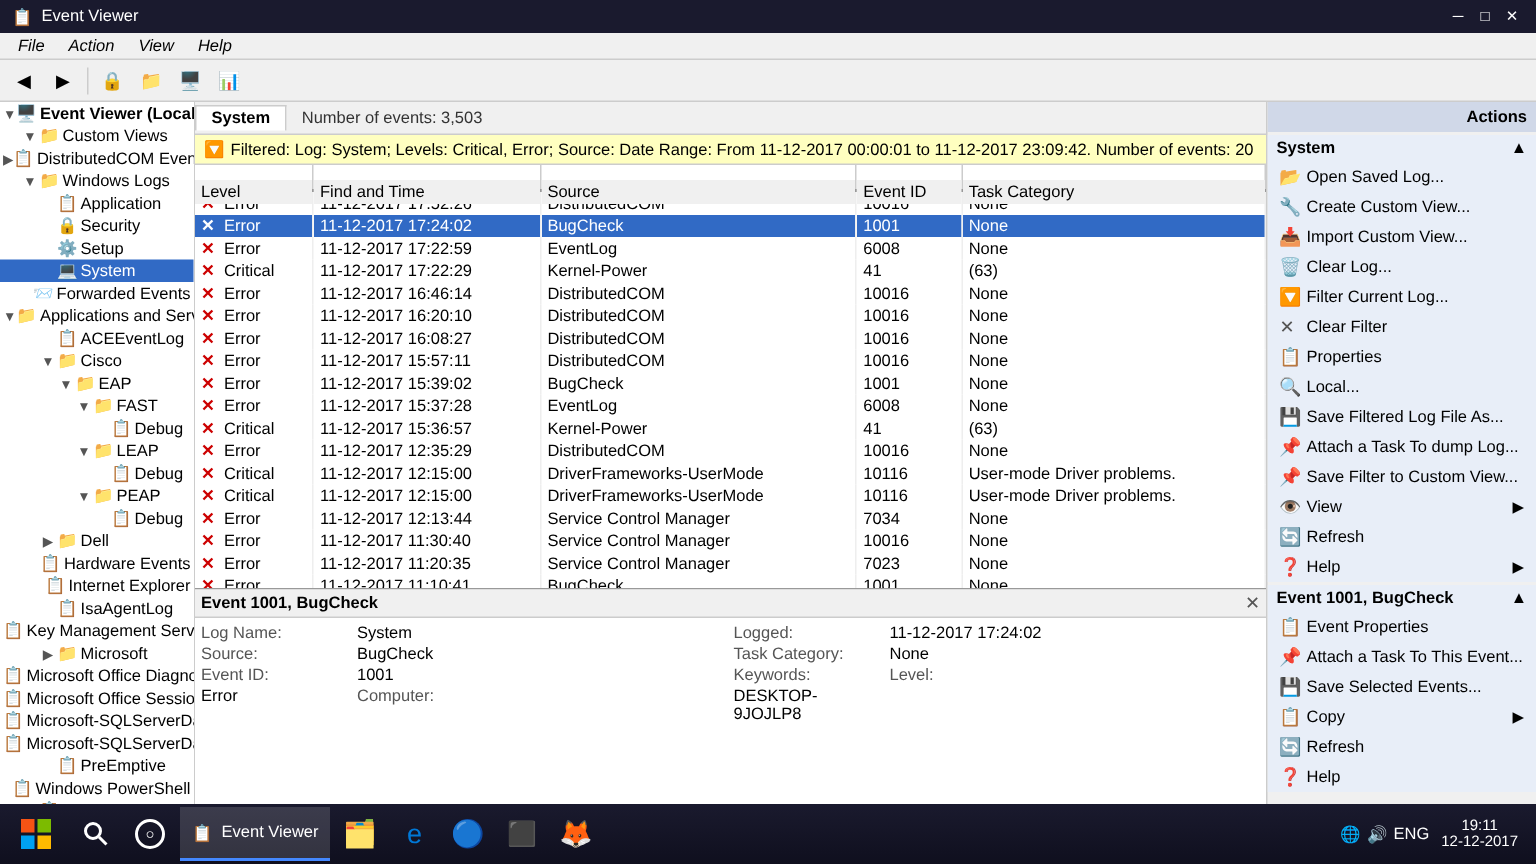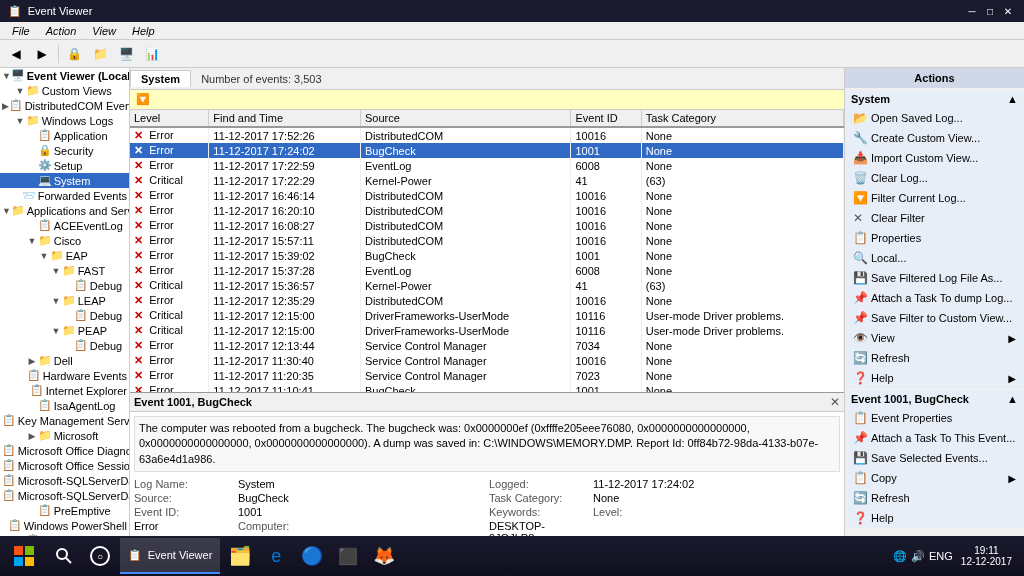--- a/index.html
+++ b/index.html
@@ -37,21 +37,21 @@
     .tab.active { background: white; font-weight: bold; }
     .tab-info { padding: 2px 8px; font-size: 11px; color: #333; }
 
     
     .filter-bar { background: #ffffc0; padding: 3px 6px; font-size: 11px; border-bottom: 1px solid #ccc; display: flex; align-items: center; gap: 4px; }
     .filter-icon { color: #555; font-size: 11px; }
 
     
     .log-table-container { flex: 1; background: white; overflow: auto; }
     .log-table { width: 100%; border-collapse: collapse; font-size: 11px; }
-    .log-table th { background: #f0f0f0; border-right: 1px solid #ccc; border-bottom: 2px solid #999; padding: 2px 4px; text-align: left; font-weight: normal; position: sticky; top: 0; cursor: pointer; white-space: nowrap; }
+    .log-table th { background: #f0f0f0; border-right: 1px solid #ccc; border-bottom: 2px solid #999; padding: 2px 4px; text-align: left; font-weight: normal; position: sticky; top: 10px; cursor: pointer; white-space: nowrap; }
     .log-table td { padding: 1px 4px; border-right: 1px solid #eee; white-space: nowrap; overflow: hidden; }
     .log-table tr.selected { background: #316AC5; color: white; }
     .log-table tr.selected td { color: white; }
 
     
     .detail-panel { height: 160px; background: white; border-top: 1px solid #999; display: flex; flex-direction: column; }
     .detail-header { display: flex; align-items: center; justify-content: space-between; background: #f0f0f0; border-bottom: 1px solid #ccc; padding: 2px 4px; }
     .detail-title { font-size: 11px; font-weight: bold; }
     .detail-close { cursor: pointer; font-size: 12px; color: #555; }
     .detail-tabs { display: flex; background: #f0f0f0; border-bottom: 1px solid #ccc; }
@@ -59,21 +59,21 @@
     .detail-tab.active { background: white; }
     .detail-content { flex: 1; overflow: auto; padding: 4px; font-size: 11px; }
     .detail-message { background: #f8f8f8; border: 1px solid #ddd; padding: 4px; margin-bottom: 6px; font-size: 11px; line-height: 1.4; }
     .detail-fields { display: grid; grid-template-columns: 100px 1fr 100px 1fr; gap: 2px 4px; font-size: 11px; }
     .detail-label { color: #555; }
     .detail-value { }
 
     
     .actions-panel { width: 180px; background: #f0f0f0; border-left: 1px solid #ccc; overflow-y: auto; font-size: 11px; }
     .actions-section { margin-bottom: 2px; }
-    .actions-header { background: #d0d8e8; padding: 4px 6px; font-weight: bold; font-size: 11px; display: flex; align-items: center; justify-content: center; cursor: pointer; }
+    .actions-header { background: #d0d8e8; padding: 4px 6px; font-weight: bold; font-size: 11px; display: flex; align-items: center; justify-content: flex-end; cursor: pointer; }
     .action-item { display: flex; align-items: center; padding: 3px 8px; cursor: pointer; gap: 4px; }
     .action-icon { font-size: 12px; color: #555; width: 14px; }
     .action-arrow { margin-left: auto; font-size: 10px; }
     .action-subsection { background: #e8eef8; margin: 2px 0; }
     .action-subsection-header { padding: 3px 6px; font-weight: bold; font-size: 11px; display: flex; align-items: center; justify-content: space-between; cursor: pointer; }
 
     
     .status-bar { height: 24px; background: #f0f0f0; border-top: 1px solid #ccc; display: flex; align-items: center; padding: 0 6px; font-size: 11px; }
 
     
@@ -323,20 +323,21 @@
 
     <div style="flex:1; display:flex; flex-direction:column;">
 
       <div class="tab-bar">
         <div class="tab active">System</div>
         <span class="tab-info">Number of events: 3,503</span>
       </div>
 
       <div class="filter-bar">
         <span class="filter-icon">🔽</span>
+        <span>Filtered: Log: System; Levels: Critical, Error; Source: Date Range: From 11-12-2017 00:00:01 to 11-12-2017 23:09:42. Number of events: 20</span>
       </div>
 
       <div class="log-table-container">
         <table class="log-table">
           <thead>
             <tr>
               <th>Level</th>
               <th>Find and Time</th>
               <th>Source</th>
               <th>Event ID</th>
@@ -527,21 +528,20 @@
             </tbody>
         </table>
       </div>
 
       <div class="detail-panel">
         <div class="detail-header">
           <span class="detail-title">Event 1001, BugCheck</span>
           <span class="detail-close">✕</span>
         </div>
         <div class="detail-content">
-          <div class="detail-message">The computer was rebooted from a bugcheck. The bugcheck was: 0x0000000ef (0xffffe205eee76080, 0x0000000000000000, 0x0000000000000000, 0x0000000000000000). A dump was saved in: C:\WINDOWS\MEMORY.DMP. Report Id: 0ff84b72-98da-4133-b07e-63a6e4d1a986.</div>
           <div class="detail-fields">
             <span class="detail-label">Log Name:</span>
             <span class="detail-value">System</span>
             <span class="detail-label">Logged:</span>
             <span class="detail-value">11-12-2017 17:24:02</span>
             <span class="detail-label">Source:</span>
             <span class="detail-value">BugCheck</span>
             <span class="detail-label">Task Category:</span>
             <span class="detail-value">None</span>
             <span class="detail-label">Event ID:</span>

